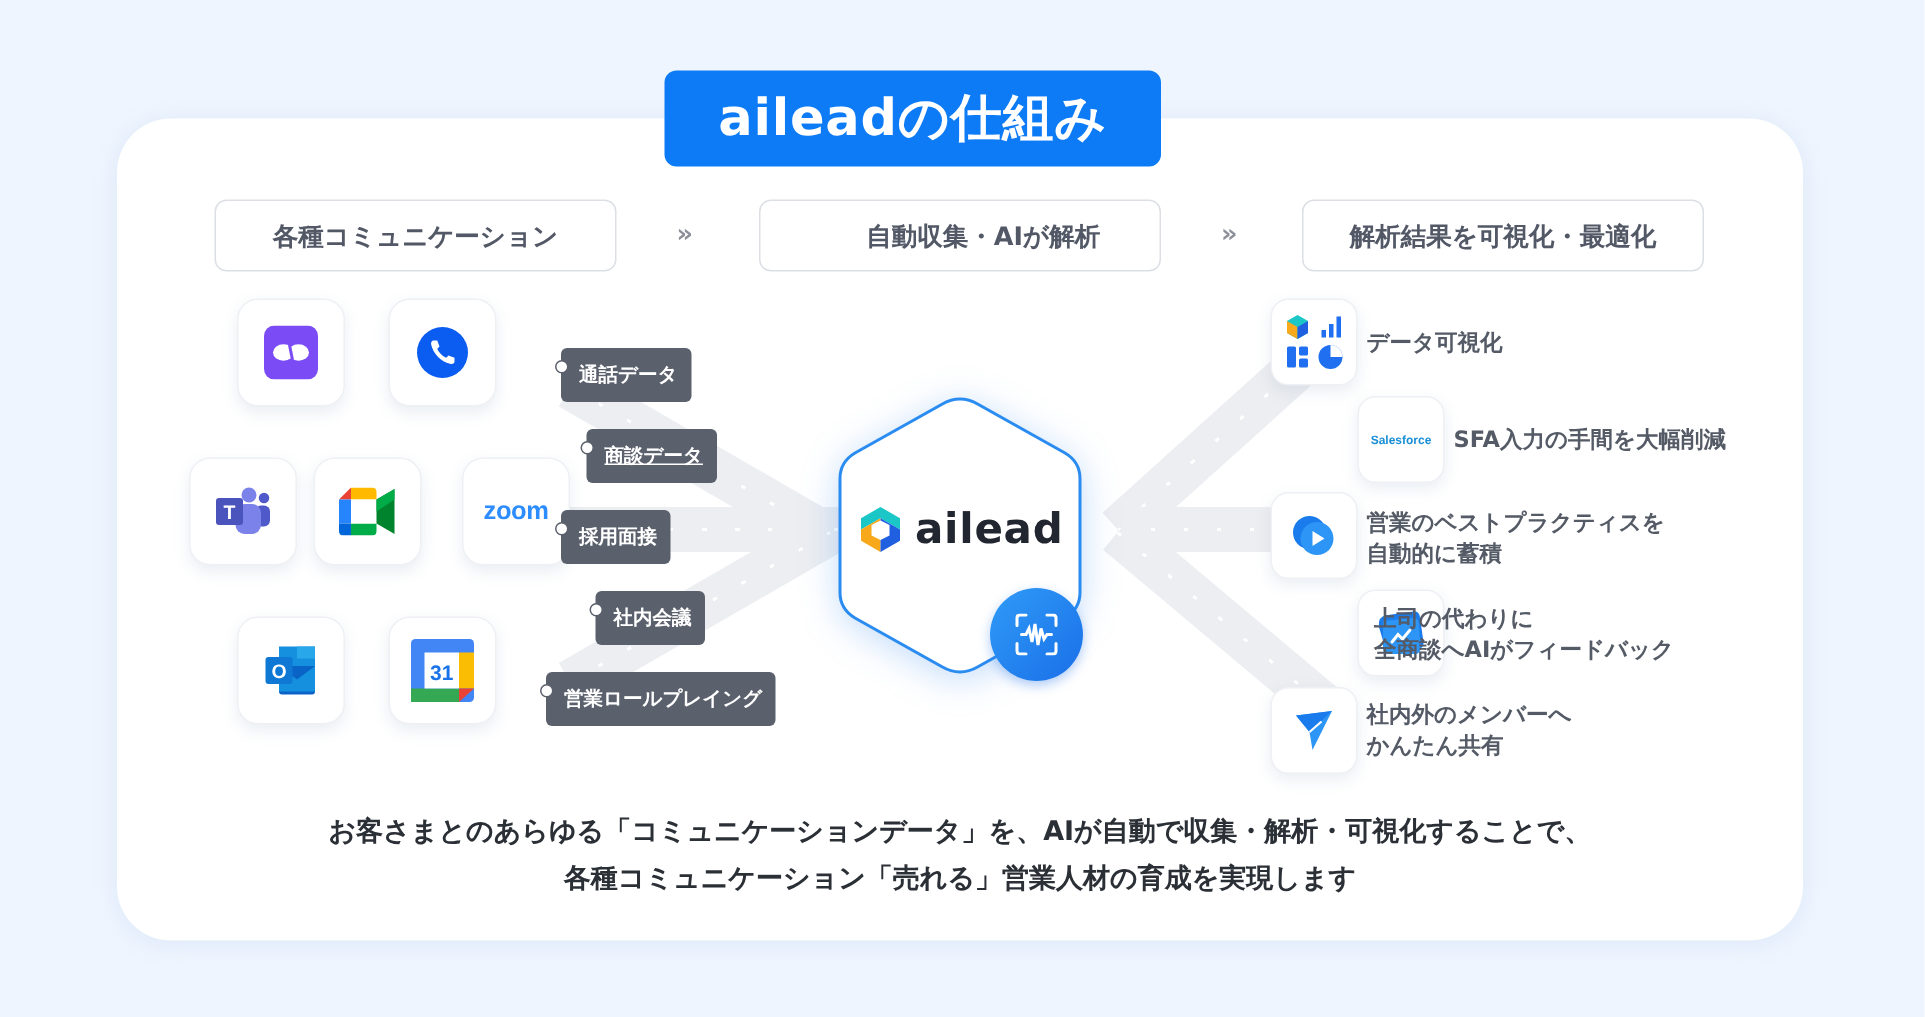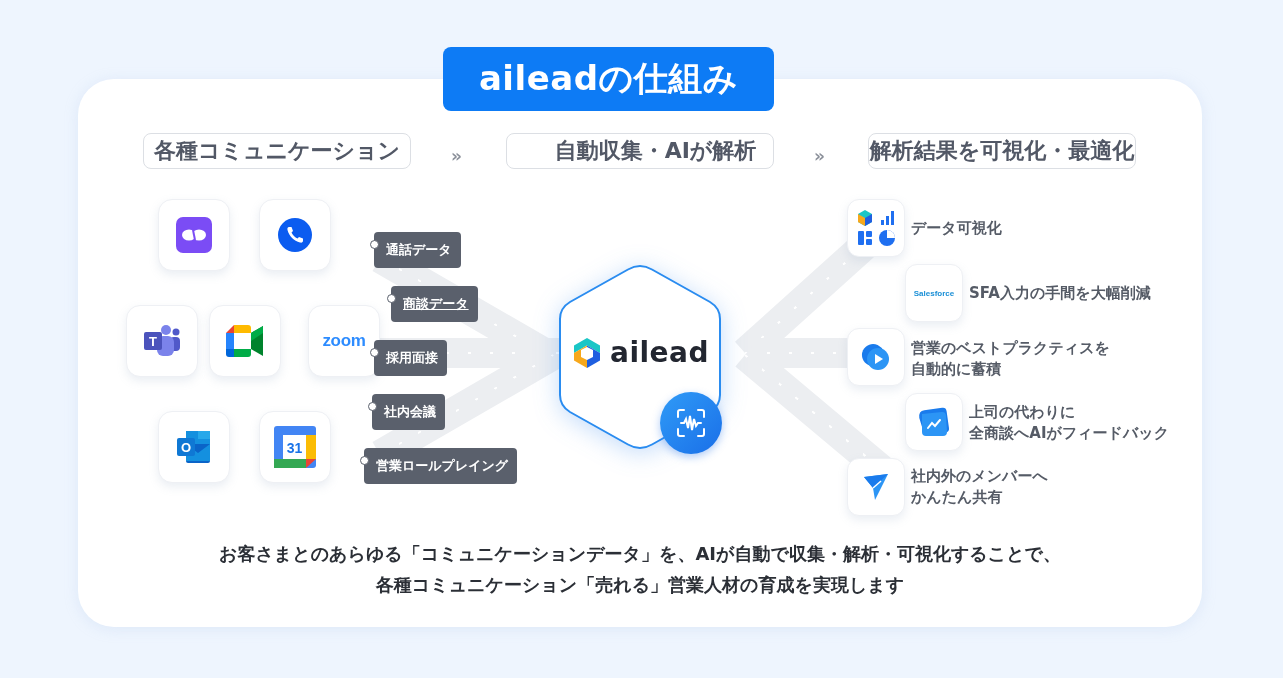--- a/index.html
+++ b/index.html
@@ -16,24 +16,24 @@
     box-shadow: 0 2px 14px rgba(170,195,230,0.25);
   }
   .title {
     position: absolute; left: 443px; top: 47px; width: 331px; height: 64px;
     background: #0d7bf5; border-radius: 8px;
     color: #fff; font-weight: bold; font-size: 34px;
     display: flex; align-items: center; justify-content: center;
     letter-spacing: 0.5px;
   }
   .step {
-    position: absolute; top: 133px; height: 36px;
+    position: absolute; top: 133px; height: 48px;
     border: 1.5px solid #dcdfe4; border-radius: 8px; background: #fff;
     display: flex; align-items: center; justify-content: center;
-    font-size: 22px; font-weight: bold; color: #525866;
+    font-size: 17px; font-weight: bold; color: #525866;
   }
   .chev {
     position: absolute; top: 146px; font-size: 17px; color: #8b909a; font-weight: bold;
   }
   .app {
     position: absolute; width: 72px; height: 72px; background: #fff;
     border-radius: 14px; border: 1px solid #eef0f4;
     box-shadow: 0 4px 10px rgba(140,160,190,0.18);
     display: flex; align-items: center; justify-content: center;
   }
@@ -145,21 +145,21 @@
     <rect x="0" y="33" width="32" height="9" fill="#34a853"></rect>
     <path d="M32 33 L42 33 L32 42 Z" fill="#ea4335"></path>
     <rect x="9" y="9" width="23" height="24" fill="#fff"></rect>
     <text x="20.5" y="27" font-size="14" font-weight="bold" fill="#1a73e8" text-anchor="middle" font-family="Liberation Sans, sans-serif">31</text>
   </svg>
 </div>
 
 <div class="tag" style="left:374px;top:232px;">通話データ</div>
 <div class="tag" style="left:391px;top:286px;text-decoration:underline;">商談データ</div>
 <div class="tag" style="left:374px;top:340px;">採用面接</div>
-<div class="tag" style="left:372px;top:394px;">社内会議</div>
+<div class="tag" style="left:397px;top:394px;">社内会議</div>
 <div class="tag" style="left:364px;top:448px;">営業ロールプレイング</div>
 
 <div style="position:absolute;left:556px;top:262px;width:168px;height:190px;">
   <svg width="168" height="190" viewBox="0 0 168 190" style="position:absolute;left:0;top:0;filter:drop-shadow(0 4px 12px rgba(60,140,240,0.3));">
     <path d="M84 4 Q90 4 96 7.5 L154 40 Q164 46 164 57 L164 133 Q164 144 154 150 L96 182.5 Q90 186 84 186 Q78 186 72 182.5 L14 150 Q4 144 4 133 L4 57 Q4 46 14 40 L72 7.5 Q78 4 84 4 Z" fill="#fff" stroke="#2a8cf0" stroke-width="2"></path>
   </svg>
   <div style="position:absolute;left:16px;top:74px;display:flex;align-items:center;gap:8px;">
     <svg width="30" height="32" viewBox="0 0 30 32">
       <path d="M15 1 L28 8.5 L28 16 L15 8.5 L2 16 L2 8.5 Z" fill="#1ac6c6"></path>
       <path d="M2 16 L15 8.5 L15 31 L2 23.5 Z" fill="#f7a81b"></path>
@@ -213,21 +213,21 @@
   <div>自動的に蓄積</div>
 </div>
 
 <div class="out-icon" style="left:905px;top:393px;">
   <svg width="32" height="32" viewBox="0 0 32 32">
     <path d="M8 3 L26 3 Q30 3 30 7 L30 24 Q30 28 26 28 L10 28 Q5 28 4 23 L2 10 Q2 3 8 3 Z" fill="#1a7bec" transform="rotate(-8 16 16)"></path>
     <path d="M4 8 L24 6 Q28 6 28 10 L29 26 Q29 30 25 30 L8 30 Q4 30 4 26 Z" fill="#2c95f5"></path>
     <path d="M10 22 L14 17 L17 20 L22 14" stroke="#fff" stroke-width="2" fill="none" stroke-linecap="round"></path>
   </svg>
 </div>
-<div class="out-text" style="left:969px;top:402px;">
+<div class="out-text" style="left:916px;top:402px;">
   <div>上司の代わりに</div>
   <div>全商談へAIがフィードバック</div>
 </div>
 
 <div class="out-icon" style="left:847px;top:458px;">
   <svg width="30" height="30" viewBox="0 0 30 30">
     <path d="M3 5 L27 2 L14 28 L12 16 Z" fill="#2c95f5"></path>
     <path d="M3 5 L12 16 L27 2 Z" fill="#1a7bec"></path>
     <path d="M12 16 L20 9" stroke="#fff" stroke-width="1.5"></path>
   </svg>

